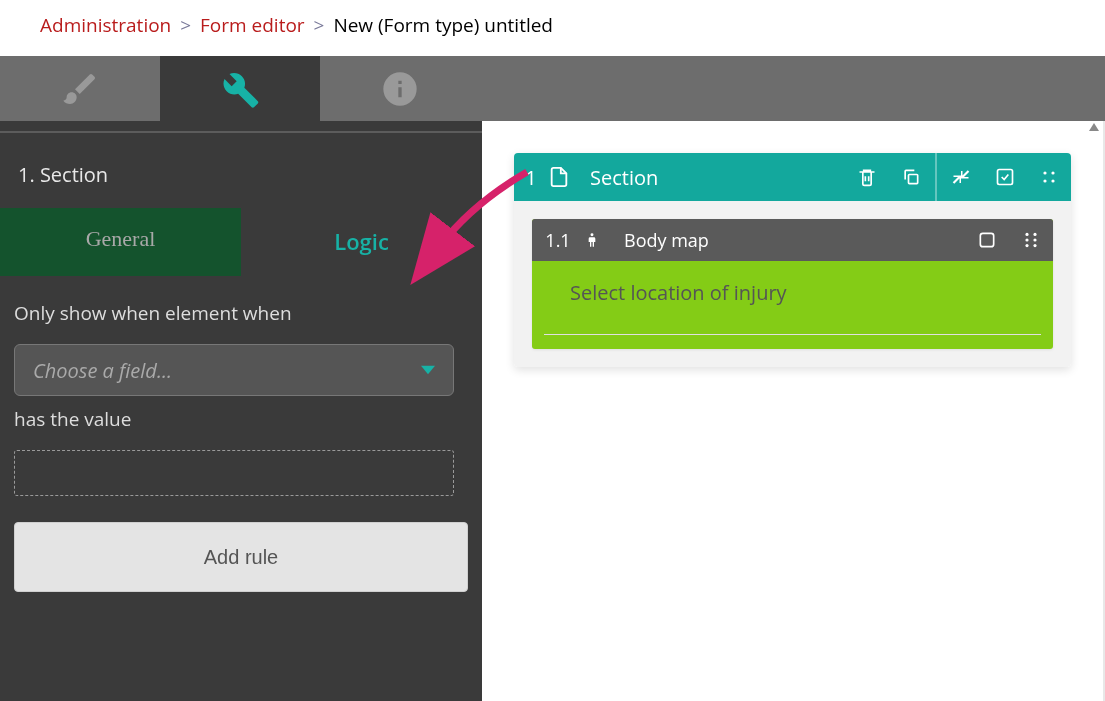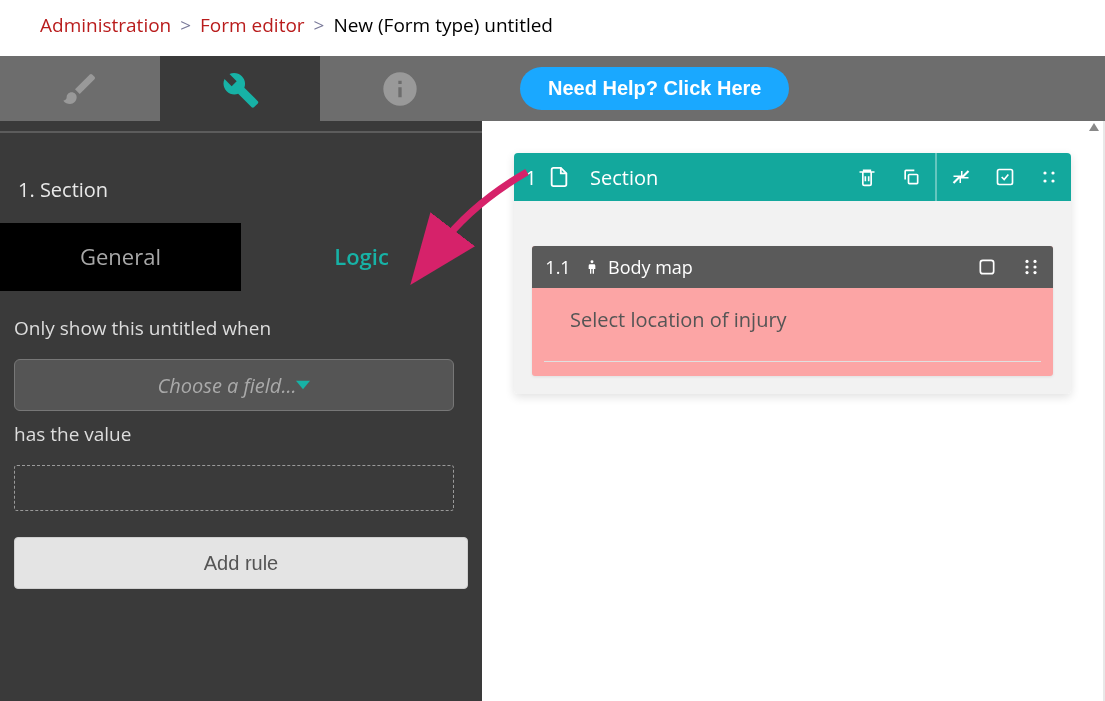--- a/index.html
+++ b/index.html
@@ -78,55 +78,55 @@
     position:absolute; top:2px; right:4px; width:0;height:0;
     border-left:5px solid transparent;border-right:5px solid transparent;
     border-bottom:8px solid #888;
   }
 
   
   .left .hr {
     height: 2px; background: #5c5c5c; margin: 10px 0 0;
   }
   .sec-title {
-    padding: 43px 18px 20px;
+    padding: 28px 18px 20px;
     font-size: 20px;
     color: #e8e8e8;
   }
 
   
   .subtabs { display: flex; }
   .subtab {
     flex: 1;
     text-align: center;
     padding: 18px 0 20px;
     font-size: 22px;
     cursor: pointer;
   }
-  .subtab.general { background: #000000; color: #a8a8a8; }
+  .subtab.general { background: #14532d; color: #a8a8a8; font-family: Liberation Serif, serif; }
   .subtab.logic   { background: #3a3a3a; color: #17b2a6; font-weight: 600; }
 
   
   .logic-body { padding: 24px 14px 0; }
   .lbl { font-size: 19px; color: #ddd; margin-bottom: 18px; }
   .select {
     width: 440px; height: 52px;
     background: #555; border: 1px solid #777; border-radius: 6px;
-    display: flex; align-items: center; justify-content: center;
+    display: flex; align-items: center; justify-content: space-between;
     padding: 0 18px; cursor: pointer;
   }
   .select .ph { color: #aaa; font-style: italic; font-size: 20px; }
   .select .caret svg { fill: #17b2a6; }
   .value-box {
     width: 440px; height: 46px; margin-top: 18px;
     border: 1.5px dashed #9a9a9a; border-radius: 3px;
   }
   .btnrow { display: flex; gap: 12px; margin-top: 26px; }
   .btnrow button {
-    flex: 1; height: 52px; font-size: 20px; color: #555;
+    flex: 1; height: 70px; font-size: 20px; color: #555;
     background: #e4e4e4; border: 1px solid #cfcfcf; border-radius: 4px;
     cursor: pointer;
   }
   .rules-head { font-style: italic; font-size: 22px; color: #ddd; margin-top: 20px; }
 
   
   .section-card {
     border-radius: 4px;
     box-shadow: 0 3px 10px rgba(0,0,0,.12);
     overflow: hidden;
@@ -138,27 +138,27 @@
     height: 48px;
     font-size: 20px;
   }
   .section-header .num { width: 34px; text-align: center; }
   .section-header .title { flex: 1; display:flex; align-items:center; gap:20px; }
   .hdr-actions { display: flex; align-items: center; }
   .hdr-actions .ic, .hdr-actions .divider { height: 48px; width: 44px; display:flex;align-items:center;justify-content:center; cursor:pointer;}
   .hdr-actions .divider { width:0; border-left: 2px solid rgba(255,255,255,.35); margin: 0 2px; height:48px;}
   .section-body { padding: 18px; background:#f2f2f2; }
 
-  .item-card { background:#fca5a5; border-radius:3px; box-shadow:0 1px 3px rgba(0,0,0,.08); overflow:hidden;margin-top:27px;}
+  .item-card { background:#84cc16; border-radius:3px; box-shadow:0 1px 3px rgba(0,0,0,.08); overflow:hidden;}
   .item-header {
     background:#5a5a5a; color:#fff; height:42px;
     display:flex; align-items:center; font-size:18px;
   }
   .item-header .num { width:52px; text-align:center; }
-  .item-header .title { flex:1; display:flex;align-items:center; gap:8px;}
+  .item-header .title { flex:1; display:flex;align-items:center; gap:24px;}
   .item-header .ic { width:44px; height:42px; display:flex;align-items:center;justify-content:center;cursor:pointer;}
   .item-body { padding: 18px 26px 28px; font-size:20px; color:#555; border-bottom:1px solid #e0e0e0; margin:0 12px;}
   .item-body-wrap{padding-bottom:14px;}
 
   
   .arrow {
     position: absolute; left: 412px; top: 164px; width: 130px; height: 100px;
     pointer-events: none; z-index: 50;
   }
   .arrow svg{overflow:visible;}
@@ -185,36 +185,35 @@
   <div class="tool-tab active">
     <svg width="40" height="40" viewBox="0 0 24 24" fill="#17b2a6">
       <path d="M22.7 19.3 14.6 11.2c.9-2.3.4-5-1.5-6.9-2-2-5-2.4-7.4-1.3l4.3 4.3-3 3-4.3-4.3C1.6 8.4 2 11.4 4 13.4c1.9 1.9 4.6 2.4 6.9 1.5l8.1 8.1c.4.4 1 .4 1.4 0l2.3-2.3c.4-.4.4-1 0-1.4z"></path>
     </svg>
   </div>
   <div class="tool-tab">
     <svg width="40" height="40" viewBox="0 0 24 24" fill="#bdbdbd">
       <path d="M12 2a10 10 0 1 0 0 20 10 10 0 0 0 0-20zm1 15h-2v-6h2v6zm0-8h-2V7h2v2z"></path>
     </svg>
   </div>
-  <button class="helpbtn">Need Help? Click Here</button>
 </div>
 
 <div class="panes">
 
   <div class="left">
     <div class="hr"></div>
     <div class="sec-title">1. Section</div>
 
     <div class="subtabs">
       <div class="subtab general">General</div>
       <div class="subtab logic">Logic</div>
     </div>
 
     <div class="logic-body">
-      <div class="lbl">Only show this untitled when</div>
+      <div class="lbl">Only show when element when</div>
 
       <div class="select">
         <span class="ph">Choose a field...</span>
         <span class="caret">
           <svg width="14" height="14" viewBox="0 0 10 6">
               <path d="M0 0l5 6 5-6z"></path>
             </svg>
         </span>
       </div>
 

